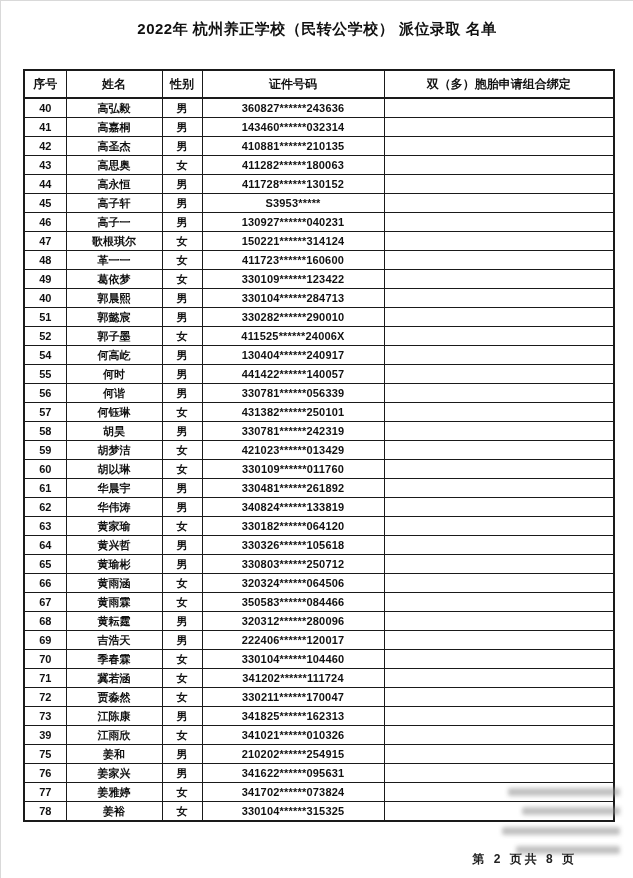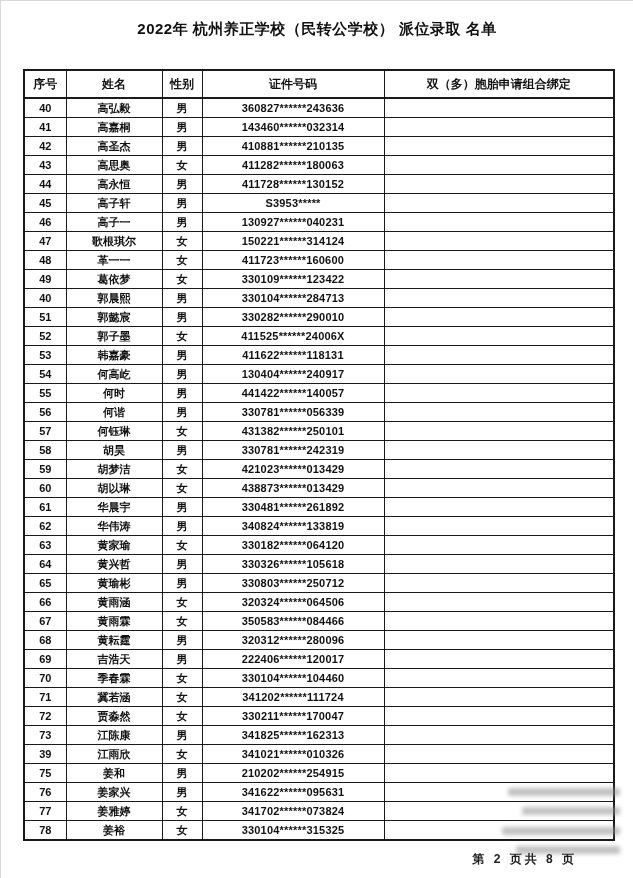--- a/index.html
+++ b/index.html
@@ -199,27 +199,20 @@
           <td data-name="twin-binding-cell"></td>
         </tr>
         <tr data-name="table-row">
           <td data-name="serial-cell">52</td>
           <td data-name="name-cell">郭子墨</td>
           <td data-name="gender-cell">女</td>
           <td data-name="id-number-cell">411525******24006X</td>
           <td data-name="twin-binding-cell"></td>
         </tr>
         <tr data-name="table-row">
-          <td data-name="serial-cell">53</td>
-          <td data-name="name-cell">韩嘉豪</td>
-          <td data-name="gender-cell">男</td>
-          <td data-name="id-number-cell">411622******118131</td>
-          <td data-name="twin-binding-cell"></td>
-        </tr>
-        <tr data-name="table-row">
           <td data-name="serial-cell">54</td>
           <td data-name="name-cell">何高屹</td>
           <td data-name="gender-cell">男</td>
           <td data-name="id-number-cell">130404******240917</td>
           <td data-name="twin-binding-cell"></td>
         </tr>
         <tr data-name="table-row">
           <td data-name="serial-cell">55</td>
           <td data-name="name-cell">何时</td>
           <td data-name="gender-cell">男</td>
@@ -251,21 +244,21 @@
           <td data-name="serial-cell">59</td>
           <td data-name="name-cell">胡梦洁</td>
           <td data-name="gender-cell">女</td>
           <td data-name="id-number-cell">421023******013429</td>
           <td data-name="twin-binding-cell"></td>
         </tr>
         <tr data-name="table-row">
           <td data-name="serial-cell">60</td>
           <td data-name="name-cell">胡以琳</td>
           <td data-name="gender-cell">女</td>
-          <td data-name="id-number-cell">438873******013429</td>
+          <td data-name="id-number-cell">330109******011760</td>
           <td data-name="twin-binding-cell"></td>
         </tr>
         <tr data-name="table-row">
           <td data-name="serial-cell">61</td>
           <td data-name="name-cell">华晨宇</td>
           <td data-name="gender-cell">男</td>
           <td data-name="id-number-cell">330481******261892</td>
           <td data-name="twin-binding-cell"></td>
         </tr>
         <tr data-name="table-row">

